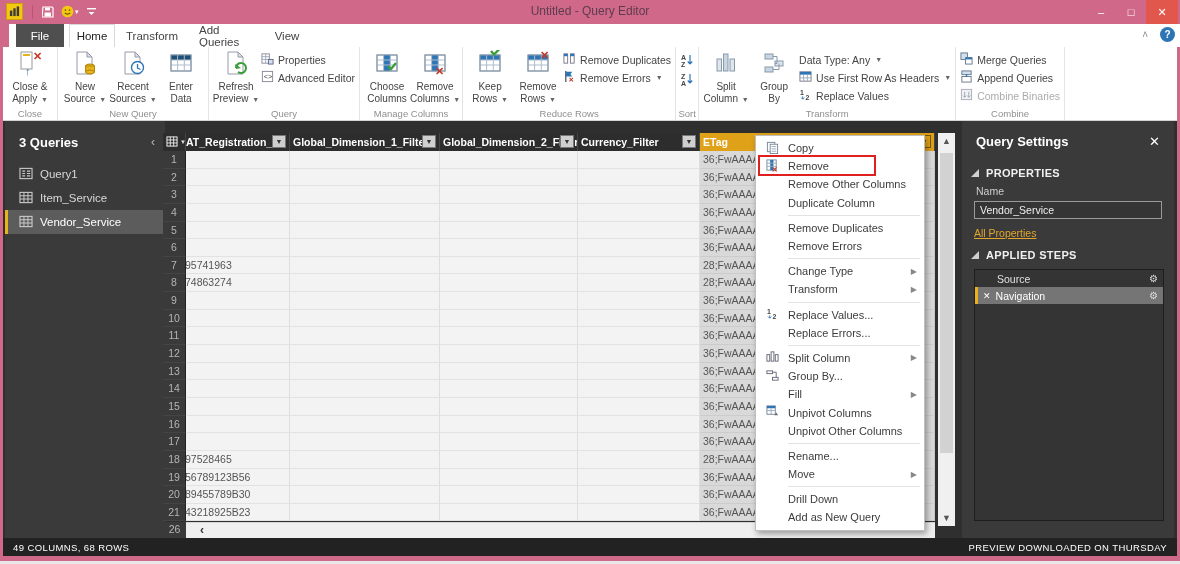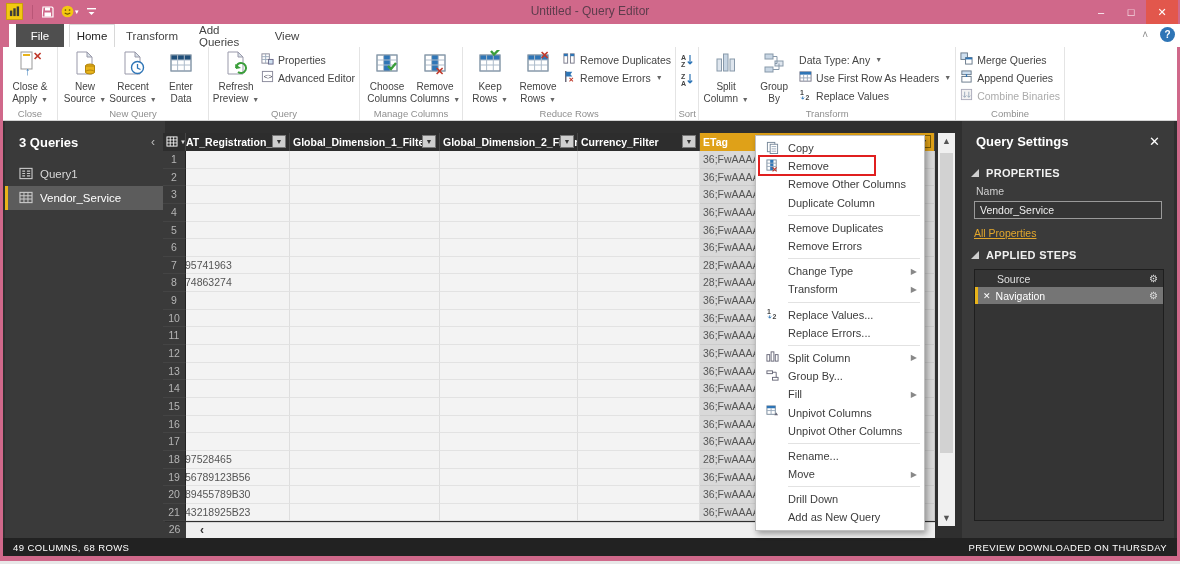--- a/index.html
+++ b/index.html
@@ -428,20 +428,27 @@
       </div>
       <div id="sidebar-items">
           <div class="sb-item">
             <span><svg width="14" height="13" viewBox="0 0 15 14">
                 <rect x="1" y="1.5" width="13" height="11" fill="none" stroke="#c9c9c9" stroke-width="1.2"></rect>
                 <path d="M3.5 4.5 h3 M3.5 7 h3 M3.5 9.5 h3" stroke="#c9c9c9" stroke-width="1.2"></path>
                 <path d="M8.5 4.5 h3.5 M8.5 7 h3.5 M8.5 9.5 h3.5" stroke="#c9c9c9" stroke-width="1.2"></path>
               </svg></span>
             <span>Query1</span>
           </div>
+          <div class="sb-item">
+            <span><svg width="14" height="13" viewBox="0 0 15 14">
+                <rect x="1" y="1.5" width="13" height="11" fill="none" stroke="#c9c9c9" stroke-width="1.2"></rect>
+                <path d="M1 5 h13 M1 8.7 h13 M5.3 1.5 v11 M9.6 1.5 v11" stroke="#c9c9c9" stroke-width="1.1"></path>
+              </svg></span>
+            <span>Item_Service</span>
+          </div>
           <div class="sb-item selected">
             <span><svg width="14" height="13" viewBox="0 0 15 14">
                 <rect x="1" y="1.5" width="13" height="11" fill="none" stroke="#c9c9c9" stroke-width="1.2"></rect>
                 <path d="M1 5 h13 M1 8.7 h13 M5.3 1.5 v11 M9.6 1.5 v11" stroke="#c9c9c9" stroke-width="1.1"></path>
               </svg></span>
             <span>Vendor_Service</span>
           </div>
         </div>
     </div>
 

